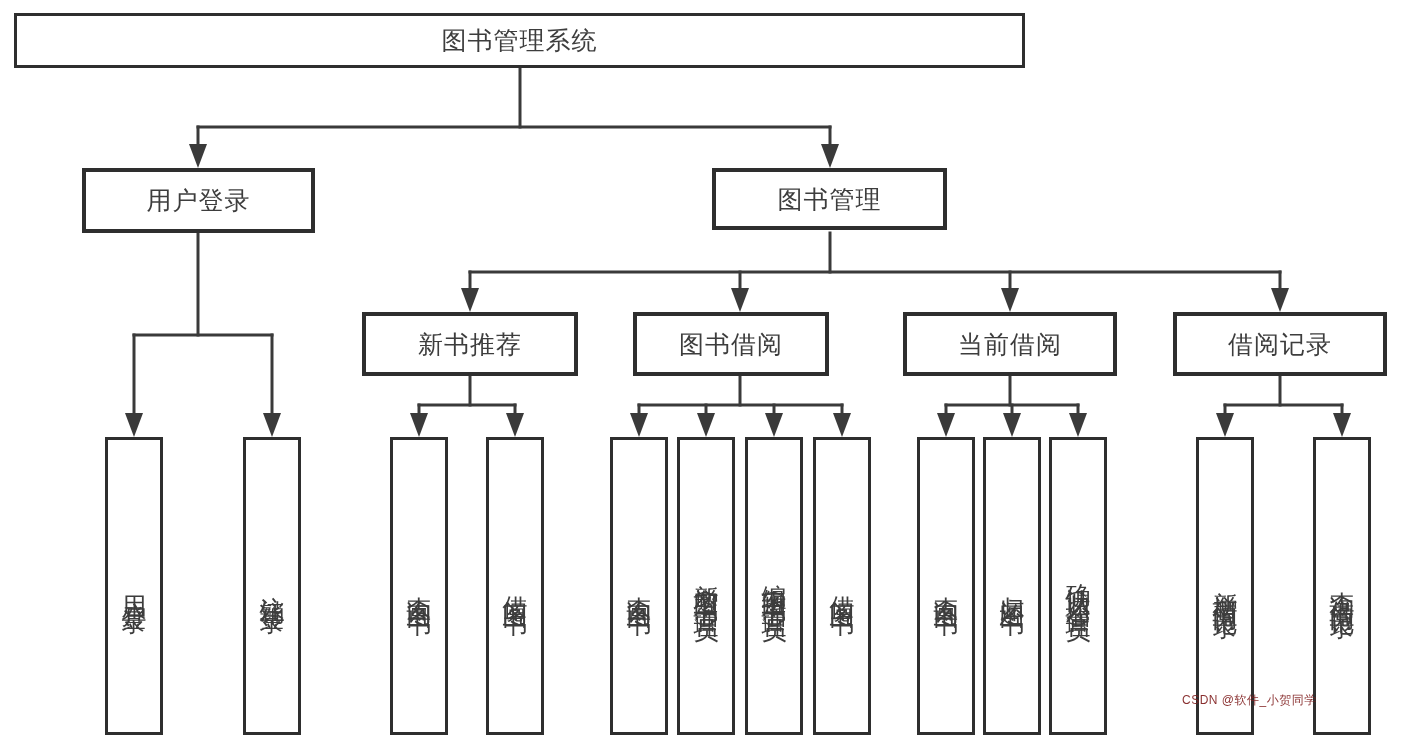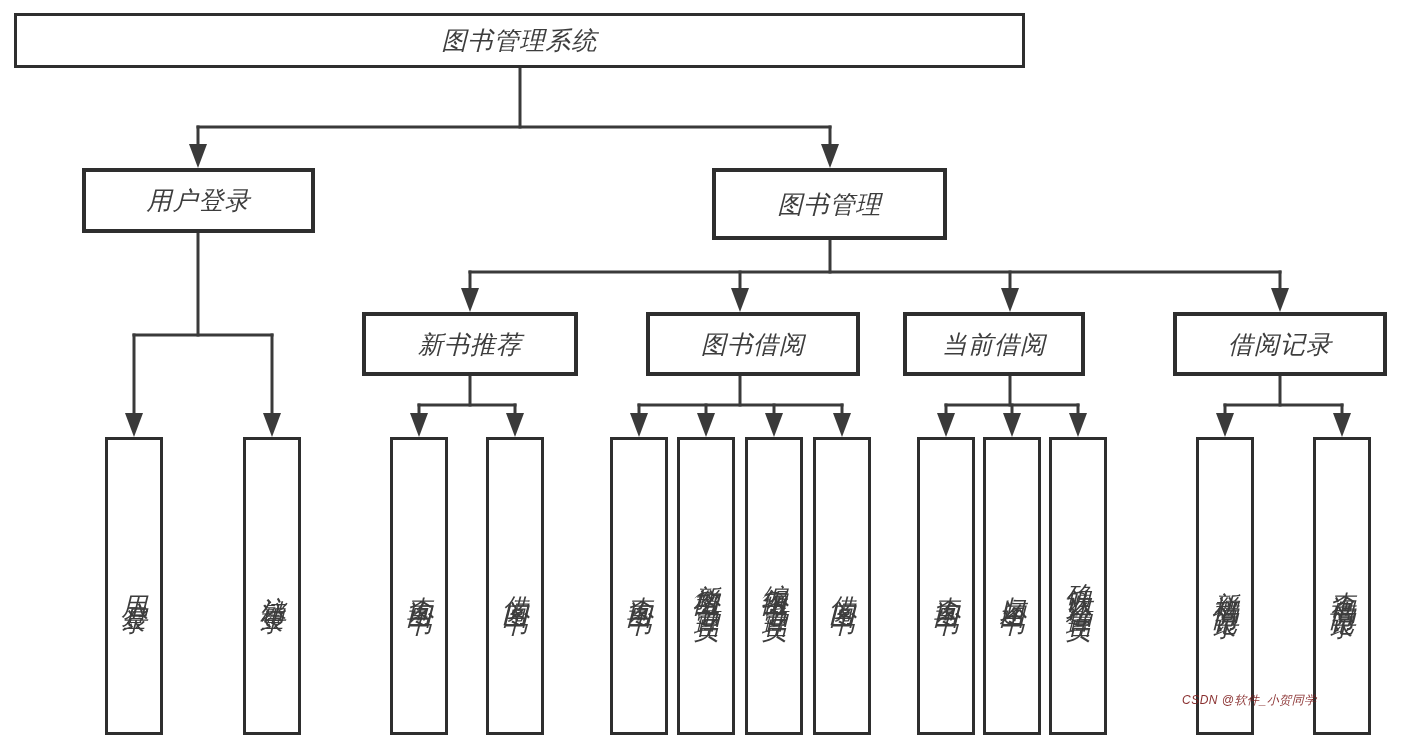--- a/index.html
+++ b/index.html
@@ -1,41 +1,40 @@
 <!DOCTYPE html>
 <html><head>
 <meta charset="utf-8">
 <style>
   html,body{margin:0;padding:0;background:#ffffff;}
   .stage{
     position:relative;width:1405px;height:747px;background:#ffffff;overflow:hidden;
     font-family:"Liberation Sans","DejaVu Sans",sans-serif;
-    font-style:italic;
   }
   .wires{position:absolute;left:0;top:0;z-index:1;}
   .node{
     position:absolute;box-sizing:border-box;background:#ffffff;
     border:3px solid #2e2e2e;color:#3d3d3d;z-index:2;
     display:flex;align-items:center;justify-content:center;text-align:center;
   }
   .node .lbl{font-size:25px;letter-spacing:1px;line-height:1;}
   .branch,.module{border-width:4px;}
   .leaf .lbl{
     writing-mode:vertical-rl;text-orientation:mixed;
     font-size:25px;letter-spacing:5px;line-height:1;
   }
   
   .n-root   {left:14px;  top:13px;  width:1011px;height:55px;}
   
   .n-login  {left:82px;  top:168px; width:233px; height:65px;}
-  .n-mgmt   {left:712px; top:168px; width:235px; height:72px;}
+  .n-mgmt   {left:712px; top:168px; width:235px; height:62px;}
   
   .n-newbook{left:362px; top:312px; width:216px; height:64px;justify-content:center;}
-  .n-borrow {left:633px; top:312px; width:214px; height:64px;margin-left:13px;}
-  .n-current{left:903px; top:312px; width:182px; height:64px;}
+  .n-borrow {left:633px; top:312px; width:196px; height:64px;}
+  .n-current{left:903px; top:312px; width:214px; height:64px;}
   .n-records{left:1173px;top:312px; width:214px; height:64px;text-align:center;}
   
   .leaf{top:437px;width:58px;height:298px;}
   .lf-0 {left:105px;} .lf-1 {left:243px;}
   .lf-2 {left:390px;} .lf-3 {left:486px;}
   .lf-4 {left:610px;} .lf-5 {left:677px;} .lf-6 {left:745px;} .lf-7 {left:813px;}
   .lf-8 {left:917px;} .lf-9 {left:983px;} .lf-10{left:1049px;}
   .lf-11{left:1196px;} .lf-12{left:1313px;}
   .watermark{
     position:absolute;left:1182px;top:692px;z-index:5;

